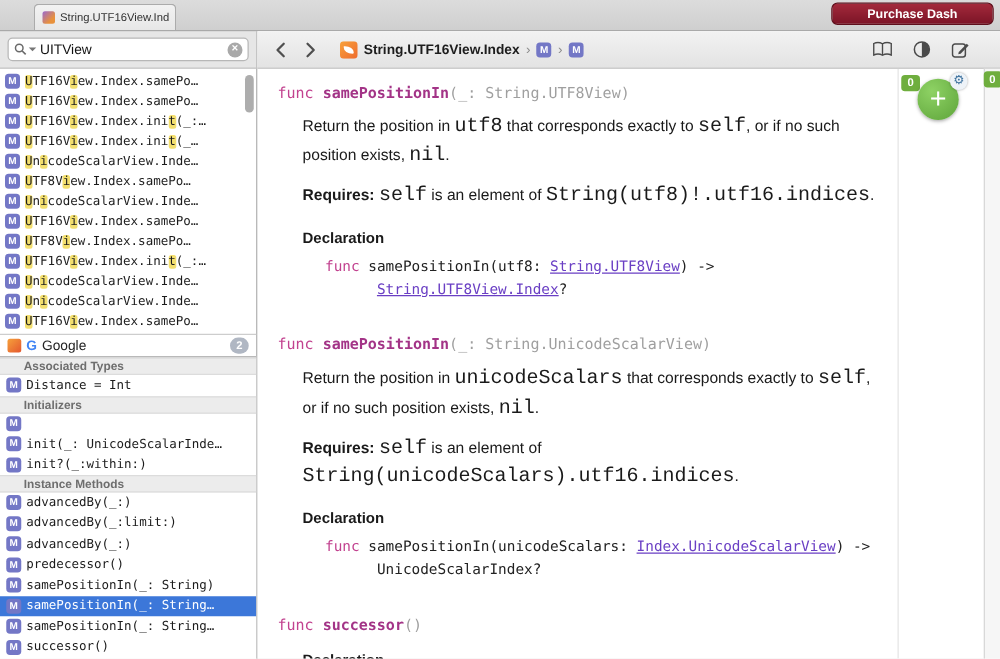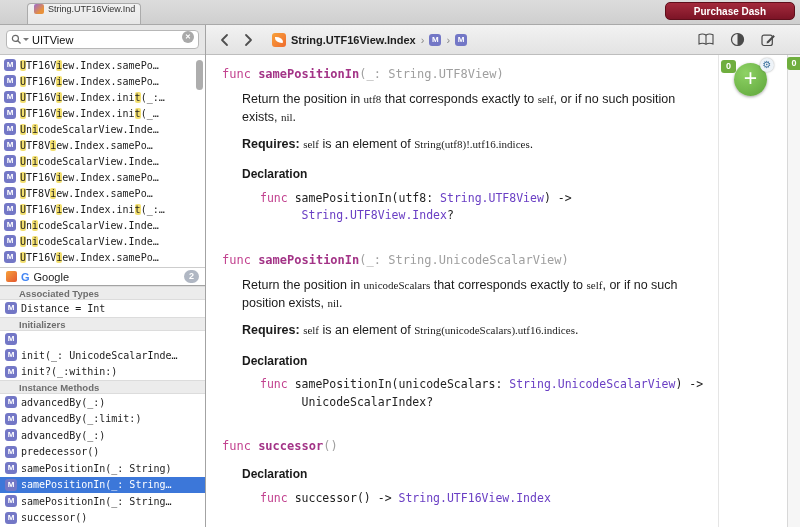--- a/index.html
+++ b/index.html
@@ -3,32 +3,32 @@
 <meta charset="utf-8">
 <style>
   *{margin:0;padding:0;box-sizing:border-box}
   html,body{width:800px;height:527px;overflow:hidden}
   body{font-family:"Liberation Sans",sans-serif;background:#ececec;color:#1a1a1a}
   .window{width:800px;height:527px;display:flex;flex-direction:column;position:relative;background:#ececec}
 
   
   .titlebar{height:25px;background:linear-gradient(#dcdcdc,#cfcfcf);border-bottom:1px solid #a9a9a9;position:relative;flex:0 0 auto}
   .tab{position:absolute;left:27px;top:3px;bottom:0;width:114px;background:linear-gradient(#f2f2f2,#e7e7e7);
-       border:1px solid #ababab;border-bottom:none;border-radius:4px 4px 0 0;display:flex;align-items:flex-start;gap:4px;
+       border:1px solid #ababab;border-bottom:none;border-radius:4px 4px 0 0;display:flex;align-items:center;gap:4px;
        padding:0 6px;font-size:9px;color:#333;overflow:hidden;white-space:nowrap}
   .tab-icon{width:10px;height:10px;min-width:10px;border-radius:2px;background:linear-gradient(135deg,#9a6ad0 0%,#e8913c 70%)}
   .purchase{position:absolute;right:5px;top:2px;height:18px;padding:0 28px;background:linear-gradient(#a32a3c,#7c1426);
             color:#fff;font:bold 10px/17px "Liberation Sans",sans-serif;border:1px solid #5e0e1b;border-radius:5px;cursor:pointer}
 
   .body{flex:1;display:flex;min-height:0}
 
   
   .sidebar{width:206px;min-width:206px;border-right:1px solid #a3a3a3;display:flex;flex-direction:column;background:#fff;min-height:0}
   .search-wrap{padding:5px 6px;background:#e6e6e6;border-bottom:1px solid #c3c3c3;flex:0 0 auto}
-  .search-field{height:19px;background:#fff;border:1px solid #b7b7b7;border-radius:4px;display:flex;padding:0 4px;gap:3px}
+  .search-field{height:19px;background:#fff;border:1px solid #b7b7b7;border-radius:4px;display:flex;align-items:center;padding:0 4px;gap:3px}
   .mag{display:flex;align-items:center;gap:1px;cursor:pointer}
   .mag-caret{width:0;height:0;border-left:3px solid transparent;border-right:3px solid transparent;border-top:3.5px solid #777}
   .search-field input{flex:1;min-width:0;border:none;outline:none;background:transparent;font:11px "Liberation Sans",sans-serif;color:#111}
   .clear-btn{width:12px;height:12px;min-width:12px;border-radius:50%;background:#a9a9a9;color:#fff;font-size:7px;line-height:12px;
              text-align:center;font-weight:bold;cursor:pointer}
   .results{height:212px;overflow:hidden;position:relative;padding-top:2px;flex:0 0 auto}
   .srow{height:16px;display:flex;align-items:center;gap:4px;padding:0 4px;font:10px "DejaVu Sans Mono",monospace;color:#1c1c1c;white-space:nowrap;overflow:hidden}
   .mbadge{width:12px;height:12px;min-width:12px;border-radius:3px;background:#7377c6;color:#fff;
           font:bold 8px/12px "Liberation Sans",sans-serif;text-align:center;display:inline-block}
   .hl{background:#f3df6f;border-radius:2px}
@@ -57,26 +57,26 @@
   .tool-icons span{cursor:pointer;display:flex}
 
   .content{flex:1;position:relative;padding:12px 95px 0 16px;overflow:hidden;font-size:12.5px;line-height:1.35}
   .entry{margin-bottom:28px}
   .sig{font:12px "DejaVu Sans Mono",monospace;font-weight:normal;margin-bottom:4px}
   .sig .kw{color:#c2428f}
   .sig .name{color:#a33487;font-weight:bold}
   .sig .params{color:#9f9f9f}
   .ebody{margin-left:20px}
   .desc{margin:9px 0;line-height:1.45}
-  .code{font-family:Liberation Serif, serif;font-size:11px}
+  .code{font-family:Liberation Mono, monospace;font-size:16px}
   .b{font-weight:bold}
   .decl-label{font-weight:bold;margin:13px 0 7px;font-size:12px}
   .codeblock{font:11.5px/1.55 "DejaVu Sans Mono",monospace;margin-left:18px;white-space:pre;color:#222}
   .codeblock .kw{color:#c2428f}
-  .codeblock .link{color:#6a3fc4;cursor:pointer}
+  .codeblock .link{color:#6a3fc4;text-decoration:underline;cursor:pointer}
 
   .ann-gutter{position:absolute;top:0;bottom:0;right:62px;width:20px;border-left:1px solid #e5e5e5;
               display:flex;justify-content:center;align-items:flex-start;padding-top:5px}
   .gbadge{min-width:15px;height:13px;border-radius:3px;background:#6fae3e;color:#fff;
           font:bold 9px/13px "Liberation Sans",sans-serif;text-align:center;padding:0 2px;display:inline-block}
   .fab{position:absolute;top:38px;right:33px;width:33px;height:33px;border-radius:50%;
        background:radial-gradient(circle at 35% 30%,#8ed264,#5ea43a);color:#fff;
        font:300 23px/31px "Liberation Sans",sans-serif;text-align:center;
        box-shadow:0 1px 3px rgba(0,0,0,.35);z-index:6;cursor:pointer}
   .fab-gear{position:absolute;top:33px;right:26px;width:14px;height:14px;border-radius:50%;background:#eef3f8;
@@ -284,21 +284,21 @@
                 <pre class="codeblock"><span class="kw">func </span><span>samePositionIn(utf8: </span><span class="link">String.UTF8View</span><span>) -&gt;
       </span><span class="link">String.UTF8View.Index</span><span>?</span></pre>
               </div>
             </section>
             <section class="entry">
               <h2 class="sig"><span class="kw">func </span><span class="name">samePositionIn</span><span class="params">(_: String.UnicodeScalarView)</span></h2>
               <div class="ebody">
                 <p class="desc"><span>Return the position in </span><span class="code">unicodeScalars</span><span> that corresponds exactly to </span><span class="code">self</span><span>, or if no such position exists, </span><span class="code">nil</span><span>.</span></p>
                 <p class="desc"><span class="b">Requires: </span><span class="code">self</span><span> is an element of </span><span class="code">String(unicodeScalars).utf16.indices</span><span>.</span></p>
                 <div class="decl-label">Declaration</div>
-                <pre class="codeblock"><span class="kw">func </span><span>samePositionIn(unicodeScalars: </span><span class="link">String.UnicodeScalarView</span><span>) -&gt;
+                <pre class="codeblock"><span class="kw">func </span><span>samePositionIn(unicodeScalars: </span><span class="link">Index.UnicodeScalarView</span><span>) -&gt;
       UnicodeScalarIndex?</span></pre>
               </div>
             </section>
             <section class="entry">
               <h2 class="sig"><span class="kw">func </span><span class="name">successor</span><span class="params">()</span></h2>
               <div class="ebody">
                 <div class="decl-label">Declaration</div>
                 <pre class="codeblock"><span class="kw">func </span><span>successor() -&gt; </span><span class="link">String.UTF16View.Index</span></pre>
               </div>
             </section>

